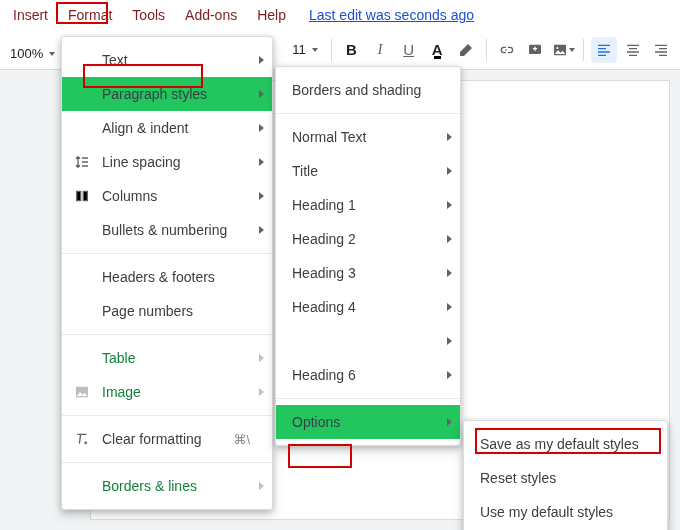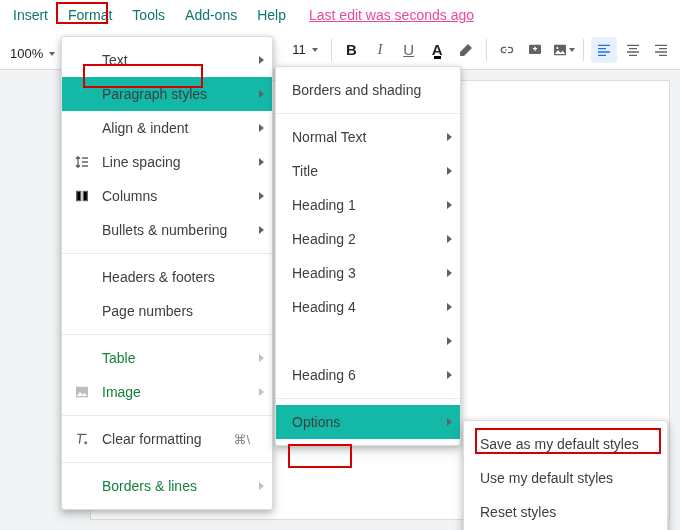--- a/index.html
+++ b/index.html
@@ -15,28 +15,28 @@
   }
   .menubar {
     display: flex;
     align-items: center;
     height: 30px;
     padding: 0 4px;
     gap: 2px;
   }
   .menubar .menu-item {
     padding: 3px 9px;
-    color: #0f766e;
+    color: #7f1d1d;
     cursor: pointer;
     font-size: 14px;
     border-radius: 2px;
   }
   .last-edit {
     margin-left: 12px;
-    color: #ec4899;
+    color: #1d4ed8;
     text-decoration: underline;
     font-size: 14px;
   }
   .toolbar-row {
     display: flex;
     align-items: center;
     height: 40px;
     padding: 0 6px;
     gap: 3px;
     border-bottom: 1px solid #dadce0;
@@ -101,21 +101,21 @@
   }
   .dd-item {
     display: flex;
     align-items: center;
     height: 34px;
     padding: 0 22px 0 10px;
     gap: 10px;
     cursor: pointer;
     position: relative;
   }
-  .dd-item.hov { background: #14b8a6; }
+  .dd-item.hov { background: #22c55e; }
   .dd-item.disabled { color: #15803d; }
   .dd-icon { width: 20px; height: 20px; display: inline-flex; align-items:center; justify-content:center; color:#5f6368; flex-shrink:0;}
   .dd-item.disabled .dd-icon { color:#b0b0b0;}
   .dd-label { flex: 1; }
   .dd-arrow {
     position: absolute;
     right: 8px;
     top: 50%;
     transform: translateY(-50%);
     width: 0; height: 0;
@@ -342,23 +342,23 @@
     <span class="dd-label" style="padding-left:6px;">Options</span>
       <span class="dd-arrow"></span>
   </div>
 </div>
 
 <div class="dropdown" style="left:463px; top:420px; width:205px;">
   <div class="dd-item">
     <span class="dd-label" style="padding-left:6px;">Save as my default styles</span>
   </div>
   <div class="dd-item">
+    <span class="dd-label" style="padding-left:6px;">Reset styles</span>
+  </div>
+  <div class="dd-item">
     <span class="dd-label" style="padding-left:6px;">Use my default styles</span>
-  </div>
-  <div class="dd-item">
-    <span class="dd-label" style="padding-left:6px;">Reset styles</span>
   </div>
 </div>
 
 <div class="annot" style="left:56px; top:2px; width:52px; height:22px;"></div>
 <div class="annot" style="left:83px; top:64px; width:120px; height:24px;"></div>
 <div class="annot" style="left:288px; top:444px; width:64px; height:24px;"></div>
 <div class="annot" style="left:475px; top:428px; width:186px; height:26px;"></div>
 
 </body></html>

